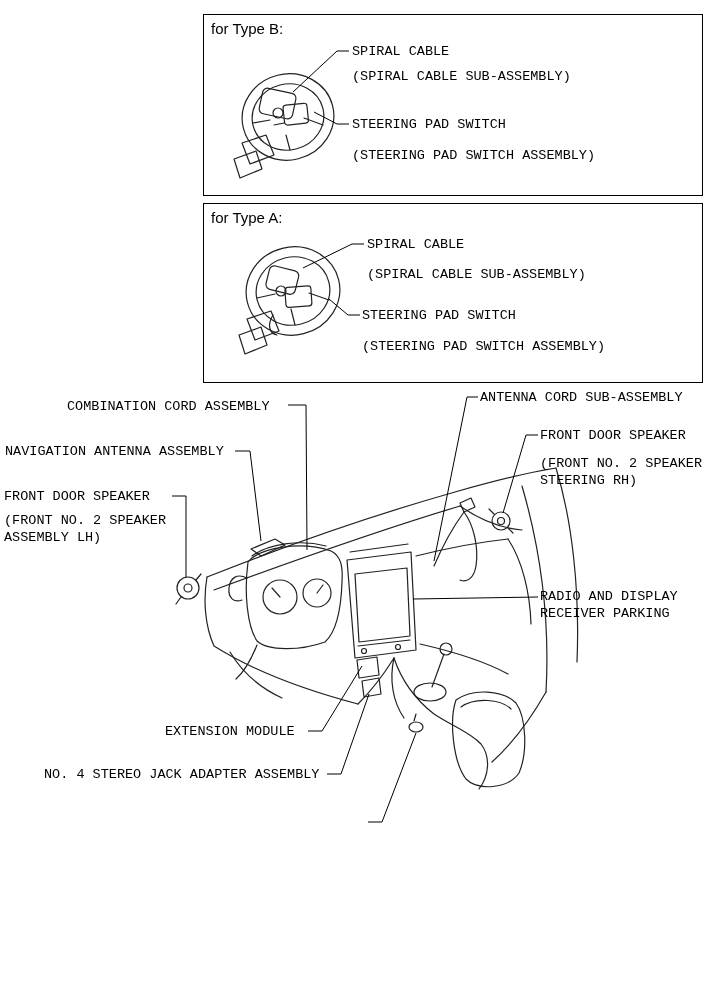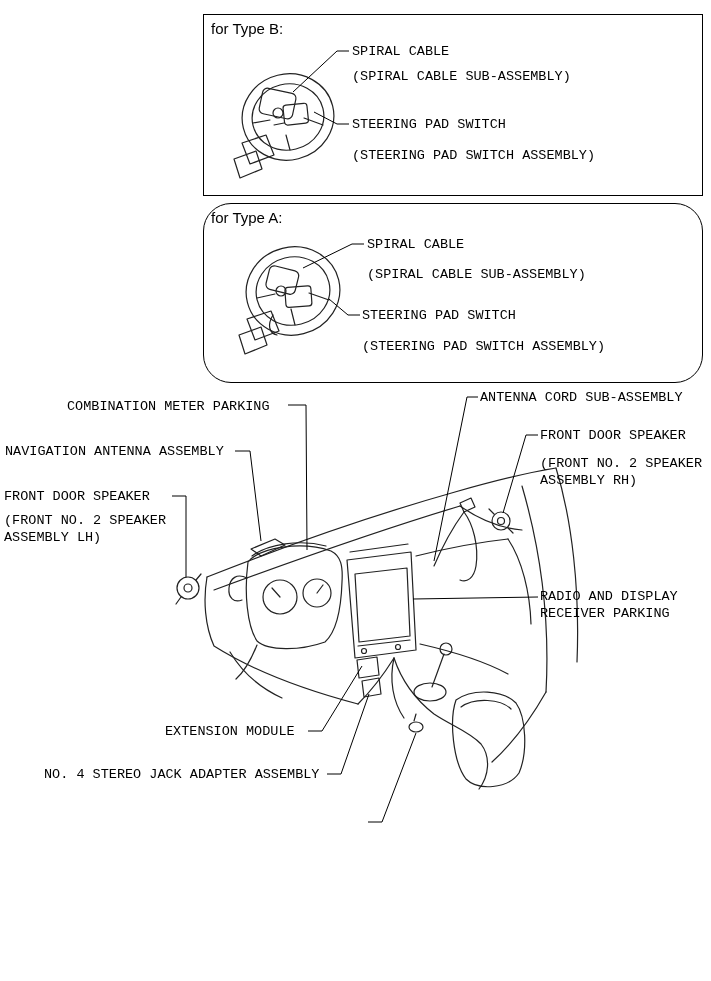--- a/index.html
+++ b/index.html
@@ -4,21 +4,21 @@
 <style>
   * { margin:0; padding:0; box-sizing:border-box; }
   html,body { background:#ffffff; }
   body { font-family:"Liberation Sans", sans-serif; color:#000; }
   .page {
     position:relative; width:711px; height:873px; background:#fff; overflow:hidden;padding-left:44px;
   }
   .art { position:absolute; left:0; top:0; }
   .panel { position:absolute; border:1px solid #000; }
   .panel-b { left:203px; top:14px; width:500px; height:182px; }
-  .panel-a { left:203px; top:203px; width:500px; height:180px;border-radius:28px; }
+  .panel-a { left:203px; top:203px; width:500px; height:180px; }
   .panel-title {
     position:absolute; left:7px; top:5px; font-size:15px; color:#000; white-space:nowrap;
   }
   .lbl {
     position:absolute; font-size:13.5px; line-height:1.15; white-space:nowrap; color:#000;font-family:Liberation Mono, monospace;
   }
   .footer-mark {
     position:absolute; left:3px; top:961px; font-size:11px; font-weight:bold; color:#000;
   }
 </style>
@@ -157,27 +157,27 @@
   <span class="lbl" style="left:352px; top:148px">(STEERING PAD SWITCH ASSEMBLY)</span>
 
   <div class="panel panel-a">
     <span class="panel-title">for Type A:</span>
   </div>
   <span class="lbl" style="left:367px; top:237px">SPIRAL CABLE</span>
   <span class="lbl" style="left:367px; top:267px">(SPIRAL CABLE SUB-ASSEMBLY)</span>
   <span class="lbl" style="left:362px; top:308px">STEERING PAD SWITCH</span>
   <span class="lbl" style="left:362px; top:339px">(STEERING PAD SWITCH ASSEMBLY)</span>
 
-  <span class="lbl" style="left:67px;  top:399px">COMBINATION METER PARKING</span>
+  <span class="lbl" style="left:67px;  top:399px">COMBINATION CORD ASSEMBLY</span>
   <span class="lbl" style="left:480px; top:390px">ANTENNA CORD SUB-ASSEMBLY</span>
   <span class="lbl" style="left:5px;   top:444px">NAVIGATION ANTENNA ASSEMBLY</span>
 
   <span class="lbl" style="left:540px; top:428px">FRONT DOOR SPEAKER</span>
   <span class="lbl" style="left:540px; top:456px">(FRONT NO. 2 SPEAKER</span>
-  <span class="lbl" style="left:540px; top:473px">ASSEMBLY RH)</span>
+  <span class="lbl" style="left:540px; top:473px">STEERING RH)</span>
 
   <span class="lbl" style="left:4px;   top:489px">FRONT DOOR SPEAKER</span>
   <span class="lbl" style="left:4px;   top:513px">(FRONT NO. 2 SPEAKER</span>
   <span class="lbl" style="left:4px;   top:530px">ASSEMBLY LH)</span>
 
   <span class="lbl" style="left:540px; top:589px">RADIO AND DISPLAY</span>
   <span class="lbl" style="left:540px; top:606px">RECEIVER PARKING</span>
 
   <span class="lbl" style="left:165px; top:724px">EXTENSION MODULE</span>
   <span class="lbl" style="left:44px;  top:767px">NO. 4 STEREO JACK ADAPTER ASSEMBLY</span>

